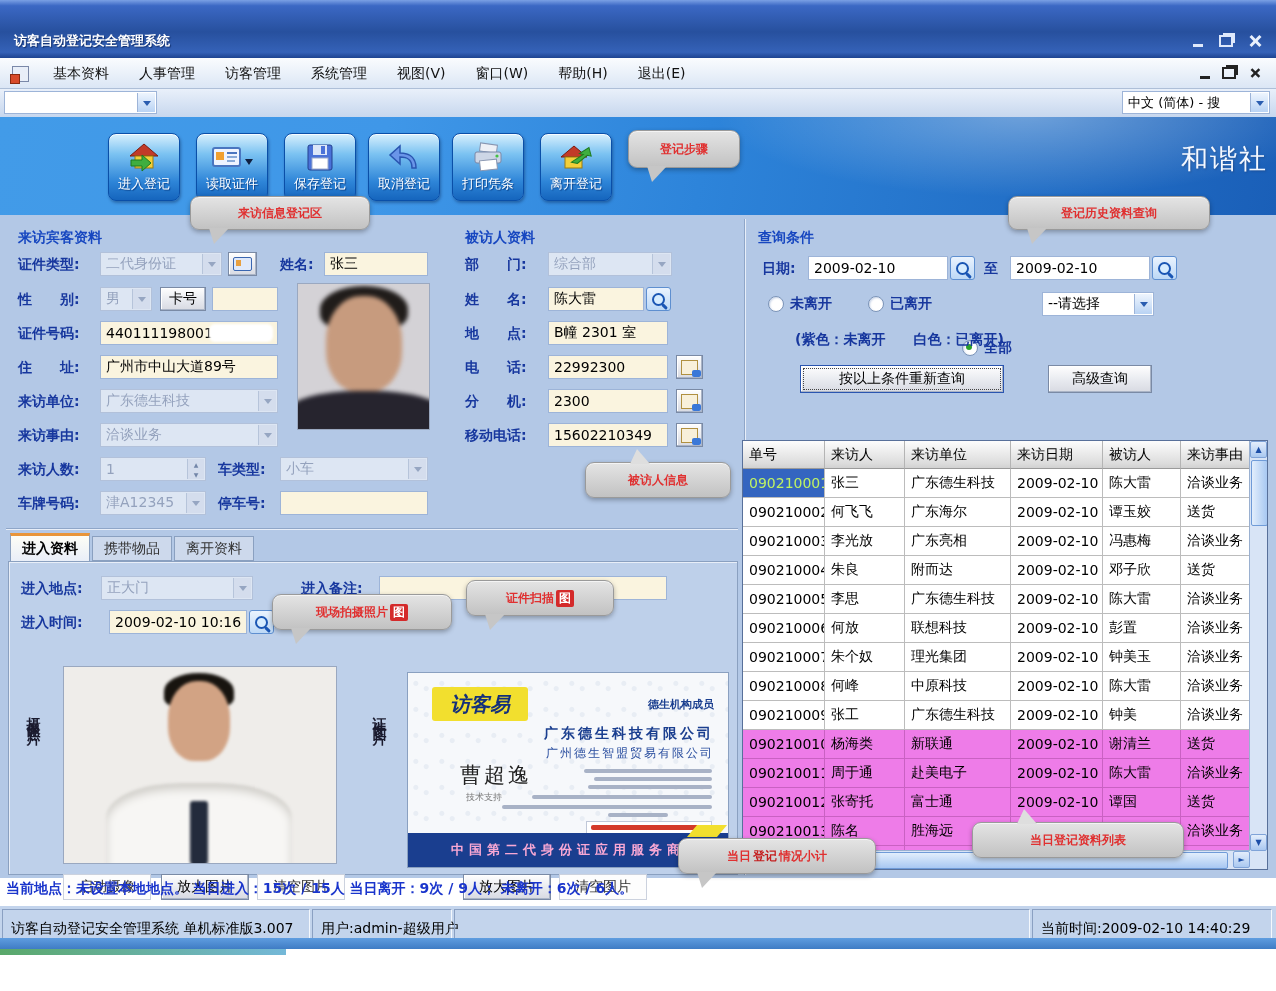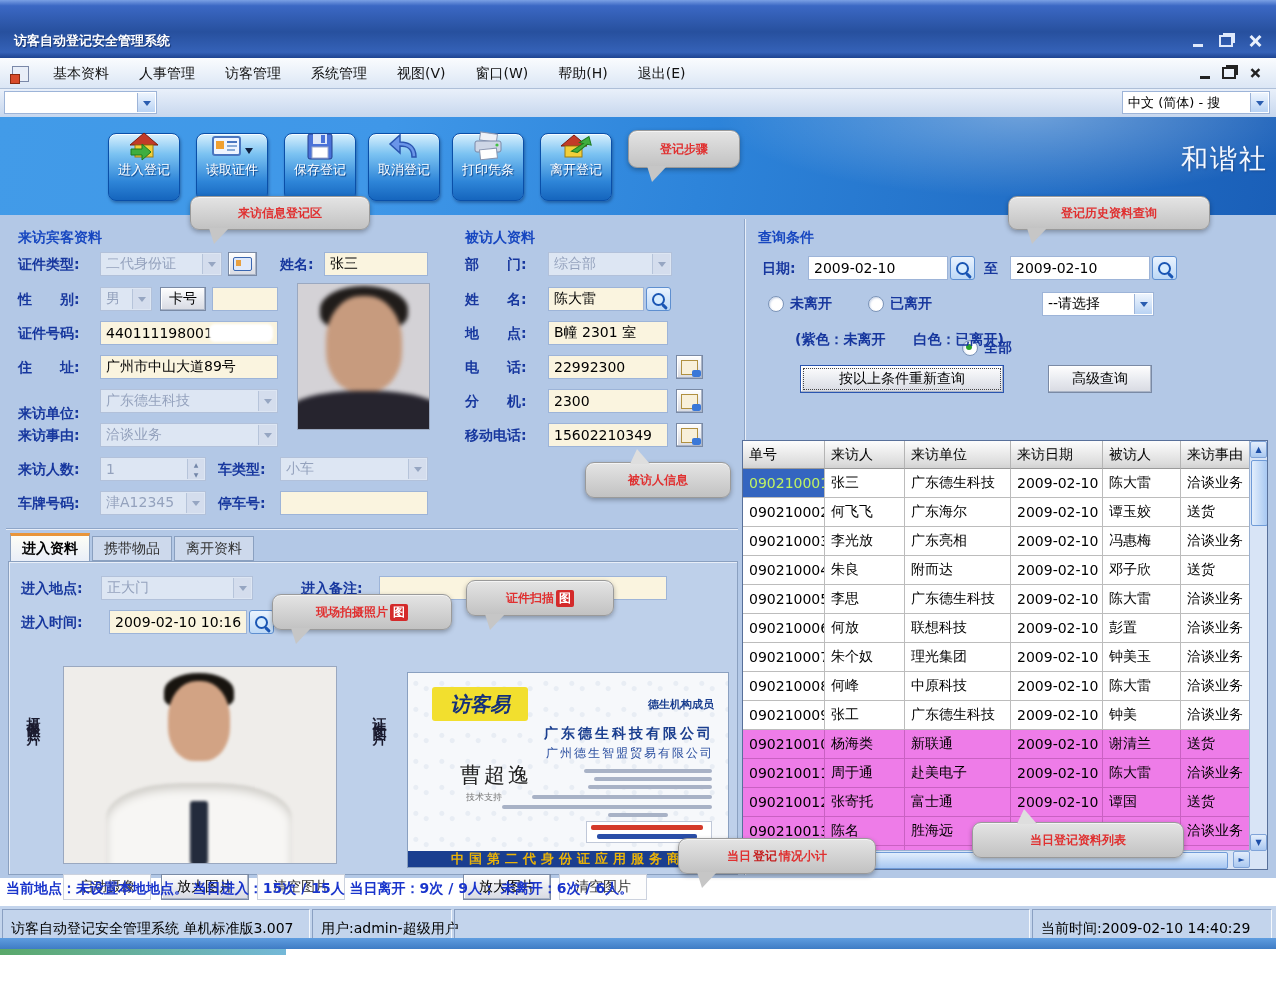--- a/index.html
+++ b/index.html
@@ -36,21 +36,21 @@
   .cmb.dis .ar{background:#d4dded;border-left-color:#b6c4da;}
   .cmb.dis .ar i{border-top-color:#96a6c2;}
   
   .toolband{position:absolute;left:0;top:117px;width:1276px;height:98px;
     background:linear-gradient(100deg,#2a7ad4 0%,#429be8 0%,#3f97e8 30%,#2d84da 55%,#1a5fb8 100%);overflow:hidden;}
   .toolband::after{content:"";position:absolute;right:-60px;top:-90px;width:620px;height:170px;border-radius:50%;
     background:radial-gradient(closest-side,rgba(255,255,255,.35),rgba(255,255,255,0));}
   .tbtn{position:absolute;top:16px;width:72px;height:68px;border-radius:8px;cursor:pointer;
     background:linear-gradient(180deg,#d8f0fd 0%,#7cc3f2 30%,#2e85d8 72%,#1565bd 100%);
     border:1px solid #0a4fa8;box-shadow:inset 0 1px 0 rgba(255,255,255,.8),1px 2px 3px rgba(0,20,60,.35);
-    display:flex;flex-direction:column;align-items:center;justify-content:flex-end;padding-bottom:21px;box-sizing:border-box;}
+    display:flex;flex-direction:column;align-items:center;justify-content:flex-end;padding-bottom:7px;box-sizing:border-box;}
   .tbtn .lab{color:#fff;font-size:13px;text-shadow:1px 1px 1px #0a4088;}
   .tbtn .ic{height:36px;display:flex;align-items:center;justify-content:center;}
   .brand{position:absolute;right:8px;top:24px;color:#f4f8ff;font-size:27px;font-family:"DejaVu Serif",serif;
          text-shadow:1px 1px 2px #1a4a90;letter-spacing:2px;}
   .ddtri{width:0;height:0;border:4px solid transparent;border-top:6px solid #102040;margin-left:2px;margin-top:14px;}
   
   .main{position:absolute;left:0;top:215px;width:1276px;height:663px;background:#b3c8e6;}
   .vline{position:absolute;left:744px;top:4px;width:1px;height:656px;background:#8fa6c8;box-shadow:1px 0 0 #e8eef8;}
   .hline{position:absolute;left:6px;top:313px;width:732px;height:1px;background:#8fa6c8;box-shadow:0 1px 0 #e8eef8;}
   .sec{position:absolute;font-size:14px;font-weight:bold;color:#1747c0;white-space:nowrap;}
@@ -123,21 +123,21 @@
     display:flex;align-items:center;justify-content:center;font-size:20px;font-weight:bold;font-style:italic;color:#14307a;}
   .idmember{position:absolute;right:14px;top:24px;font-size:11px;font-weight:bold;color:#1a3e8f;}
   .idco1{position:absolute;right:14px;top:52px;font-size:14px;font-weight:bold;color:#1a3e8f;letter-spacing:3px;}
   .idco2{position:absolute;right:14px;top:72px;font-size:12px;color:#2a4e9f;letter-spacing:2px;}
   .idname{position:absolute;left:52px;top:88px;font-size:21px;color:#222;font-family:"DejaVu Serif",serif;letter-spacing:3px;}
   .idtitle{position:absolute;left:58px;top:118px;font-size:9px;color:#777;}
   .tline{position:absolute;height:4px;background:#a8b2c6;border-radius:2px;filter:blur(.6px);}
   .hotbox{position:absolute;right:16px;top:148px;width:124px;height:20px;background:#fff;border:1px solid #c0c8d8;}
   .hotbox .r1{position:absolute;left:4px;top:3px;width:112px;height:5px;background:#d43a2a;border-radius:2px;filter:blur(.6px);}
   .hotbox .r2{position:absolute;left:10px;bottom:3px;width:100px;height:5px;background:#2a4ea8;border-radius:2px;filter:blur(.6px);}
-  .idfoot{position:absolute;left:0;bottom:0;width:100%;height:16px;background:#1a3e8f;color:#eab308;
+  .idfoot{position:absolute;left:0;bottom:0;width:100%;height:34px;background:#1a3e8f;color:#f9a8d4;
     display:flex;align-items:center;justify-content:center;font-size:13px;font-weight:bold;letter-spacing:5px;}
   .idfoot::after{content:"";position:absolute;right:6px;top:-8px;width:30px;height:12px;background:#f2df2e;transform:skewX(-40deg);}
   
   .co{position:absolute;z-index:30;background:linear-gradient(180deg,#e4e4e4,#c2c2c2);border:1px solid #9a9a9a;border-radius:9px;
     box-shadow:0 2px 5px rgba(0,0,0,.3),inset 0 1px 0 #f4f4f4;color:#e03030;font-size:12px;font-weight:bold;
     display:flex;align-items:center;justify-content:center;white-space:nowrap;padding:0 17px;box-sizing:border-box;}
   .co.tdown::after{content:"";position:absolute;bottom:-15px;left:18px;width:0;height:0;
     border-left:5px solid transparent;border-right:15px solid transparent;border-top:16px solid #c6c6c6;}
   .co.tup::before{content:"";position:absolute;top:-14px;left:44px;width:0;height:0;
     border-left:7px solid transparent;border-right:13px solid transparent;border-bottom:15px solid #dedede;}
@@ -312,21 +312,21 @@
     <div class="inp" style="left:100px;top:106px;width:178px;height:24px;">
       <span>4401111980010</span>
       <span class="blurpatch" style="left:108px;top:2px;width:64px;height:18px;"></span>
     </div>
 
     <div class="lbl" style="left:18px;top:144px;">住　　址:</div>
     <div class="inp" style="left:100px;top:140px;width:178px;height:24px;">
         <span>广州市中山大道89号</span>
       </div>
 
-    <div class="lbl" style="left:18px;top:190px;">来访单位:</div>
+    <div class="lbl" style="left:18px;top:178px;">来访单位:</div>
     <div class="cmb dis" style="left:100px;top:174px;width:178px;height:24px;">
       <span>广东德生科技</span>
         <span class="ar">
           <i></i>
         </span>
     </div>
 
     <div class="lbl" style="left:18px;top:212px;">来访事由:</div>
     <div class="cmb dis" style="left:100px;top:208px;width:178px;height:24px;">
       <span>洽谈业务</span>

